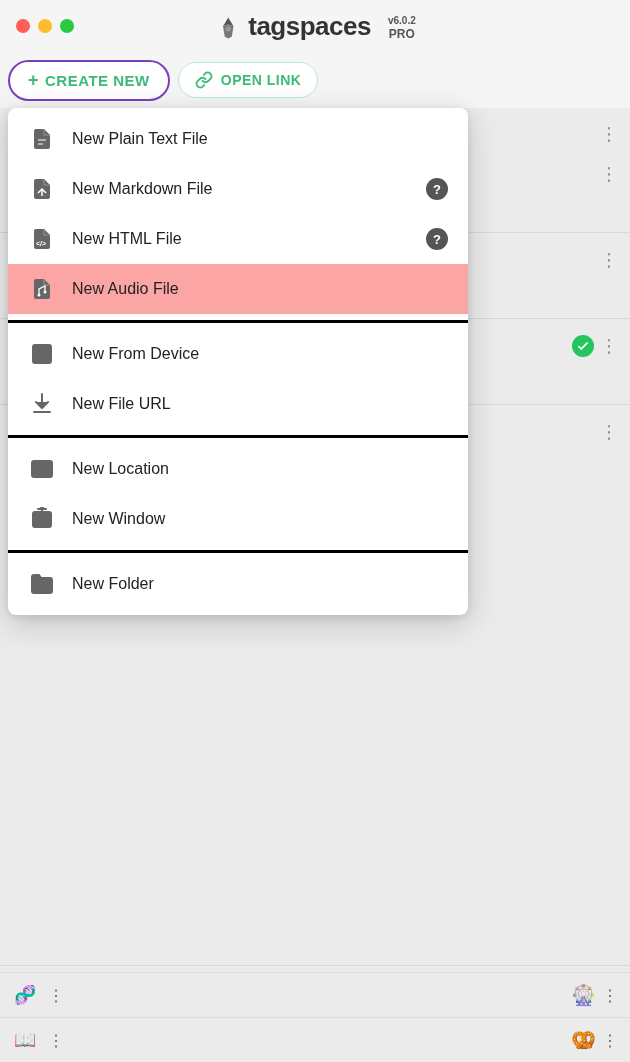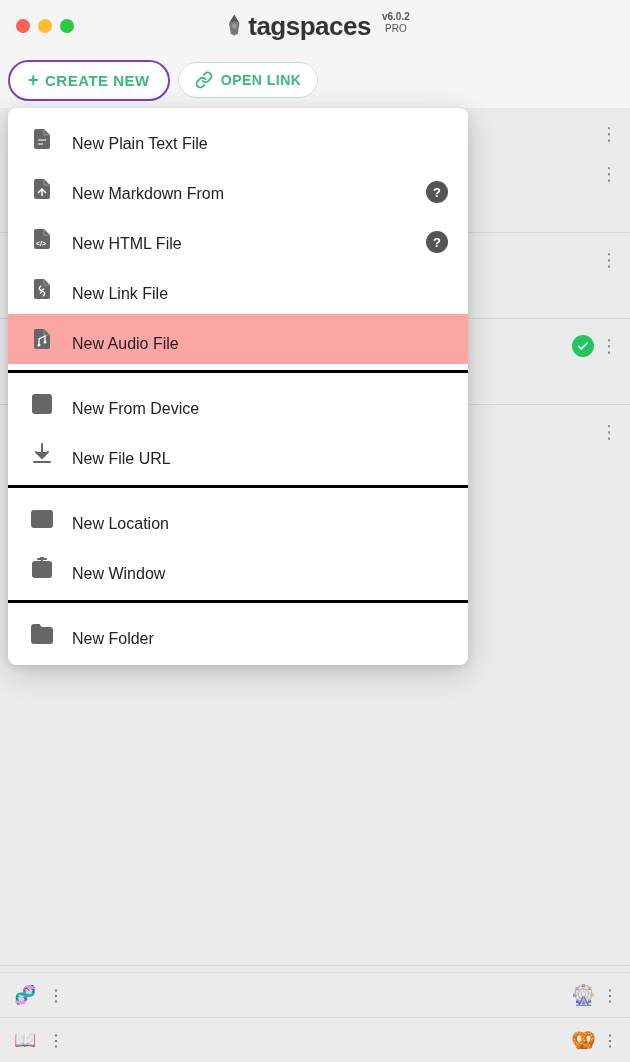--- a/index.html
+++ b/index.html
@@ -34,21 +34,22 @@
     }
     .tl-close { background: #ff5f57; }
     .tl-minimize { background: #ffbd2e; }
     .tl-maximize { background: #28ca41; }
 
     .logo-area {
       position: absolute;
       left: 50%;
       transform: translateX(-50%);
       display: flex;
-      align-items: flex-start;
+      align-items: flex-end;
+      gap: 6px;
     }
     .logo-icon {
       width: 28px;
       height: 28px;
     }
     .logo-text {
       font-size: 26px;
       font-weight: 700;
       color: #333;
       letter-spacing: -0.5px;
@@ -209,21 +210,21 @@
 
     .dropdown-section {
       padding: 6px 0;
     }
     .dropdown-section + .dropdown-section {
       border-top: 3px solid #000000;
     }
 
     .dropdown-item {
       display: flex;
-      align-items: flex-end;
+      align-items: center;
       gap: 16px;
       padding: 11px 20px;
       cursor: pointer;
       font-size: 16px;
       color: #222;
       position: relative;
     }
     .dropdown-item:hover, .dropdown-item.active {
       background: #f5f5f5;
     }
@@ -300,21 +301,21 @@
   <div class="logo-area">
 
     <svg class="logo-icon" viewBox="0 0 32 32" fill="none">
       <polygon points="16,4 22,14 16,12 10,14" fill="#555"></polygon>
       <polygon points="10,14 16,12 22,14 20,26 16,28 12,26" fill="#777"></polygon>
       <circle cx="16" cy="17" r="3" fill="#999"></circle>
     </svg>
     <span class="logo-text">tagspaces</span>
     <div class="logo-version">
       <div style="font-size:10px;color:#555;font-weight:600;">v6.0.2</div>
-      <div style="font-size:10px;color:#555;font-weight:400;">PRO</div>
+      <div style="font-size:12px;color:#555;font-weight:700;">PRO</div>
     </div>
   </div>
 </div>
 
 <div class="main">
 
   <div class="toolbar">
     <button class="btn-create-new">
       <span class="plus-icon">+</span>
       <span>CREATE NEW</span>
@@ -429,47 +430,36 @@
 
       <div class="dropdown-item">
         <div class="dropdown-item-icon">
           <svg viewBox="0 0 24 24">
               <path d="M14 2H6a2 2 0 0 0-2 2v16a2 2 0 0 0 2 2h12a2 2 0 0 0 2-2V8z"></path>
               <polyline points="14 2 14 8 20 8" fill="none" stroke="#888" stroke-width="1.5"></polyline>
               <polyline points="8 16 12 12 16 16" fill="none" stroke="white" stroke-width="1.5"></polyline>
               <line x1="12" y1="12" x2="12" y2="19" stroke="white" stroke-width="1.5"></line>
             </svg>
         </div>
-        <span class="dropdown-item-label">New Markdown From</span>
+        <span class="dropdown-item-label">New Markdown File</span>
         <div class="help-icon">?</div>
       </div>
 
       <div class="dropdown-item">
         <div class="dropdown-item-icon">
           <svg viewBox="0 0 24 24">
               <path d="M14 2H6a2 2 0 0 0-2 2v16a2 2 0 0 0 2 2h12a2 2 0 0 0 2-2V8z"></path>
               <polyline points="14 2 14 8 20 8" fill="none" stroke="#888" stroke-width="1.5"></polyline>
               <text x="6" y="19" font-size="7" fill="white" font-weight="bold">&lt;/&gt;</text>
             </svg>
         </div>
         <span class="dropdown-item-label">New HTML File</span>
         <div class="help-icon">?</div>
       </div>
 
-      <div class="dropdown-item">
-        <div class="dropdown-item-icon">
-          <svg viewBox="0 0 24 24">
-              <path d="M14 2H6a2 2 0 0 0-2 2v16a2 2 0 0 0 2 2h12a2 2 0 0 0 2-2V8z"></path>
-              <polyline points="14 2 14 8 20 8" fill="none" stroke="#888" stroke-width="1.5"></polyline>
-              <path d="M10 16.5l1.5-1.5a2 2 0 0 1 2.8 2.8l-1.5 1.5" fill="none" stroke="white" stroke-width="1.3"></path>
-              <path d="M14 11.5l-1.5 1.5a2 2 0 0 1-2.8-2.8l1.5-1.5" fill="none" stroke="white" stroke-width="1.3"></path>
-            </svg>
-        </div>
-        <span class="dropdown-item-label">New Link File</span>
-      </div>
 
       <div class="dropdown-item active">
         <div class="dropdown-item-icon">
           <svg viewBox="0 0 24 24">
               <path d="M14 2H6a2 2 0 0 0-2 2v16a2 2 0 0 0 2 2h12a2 2 0 0 0 2-2V8z"></path>
               <polyline points="14 2 14 8 20 8" fill="none" stroke="#888" stroke-width="1.5"></polyline>
               <path d="M9 18V12l6-3v6" fill="none" stroke="white" stroke-width="1.3"></path>
               <circle cx="9" cy="18" r="1.5" fill="white"></circle>
               <circle cx="15" cy="15" r="1.5" fill="white"></circle>
             </svg>

